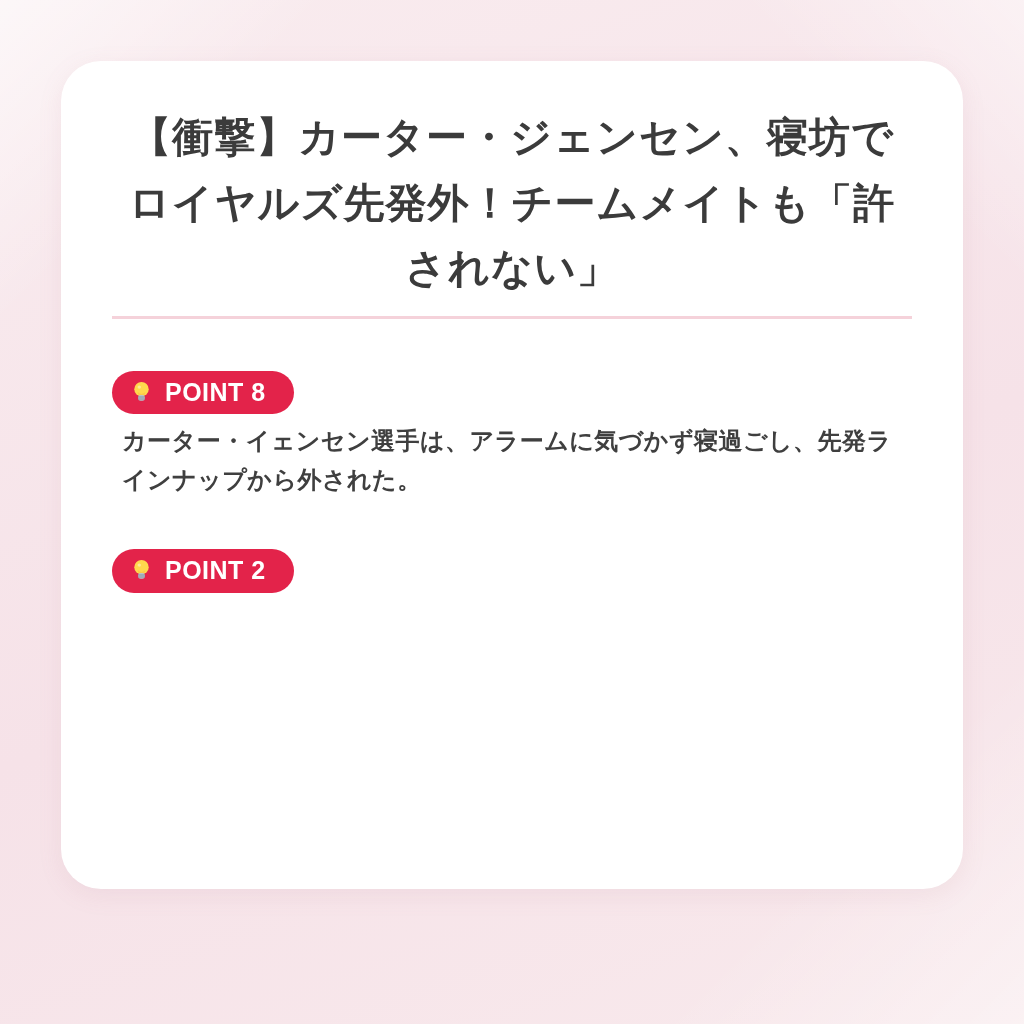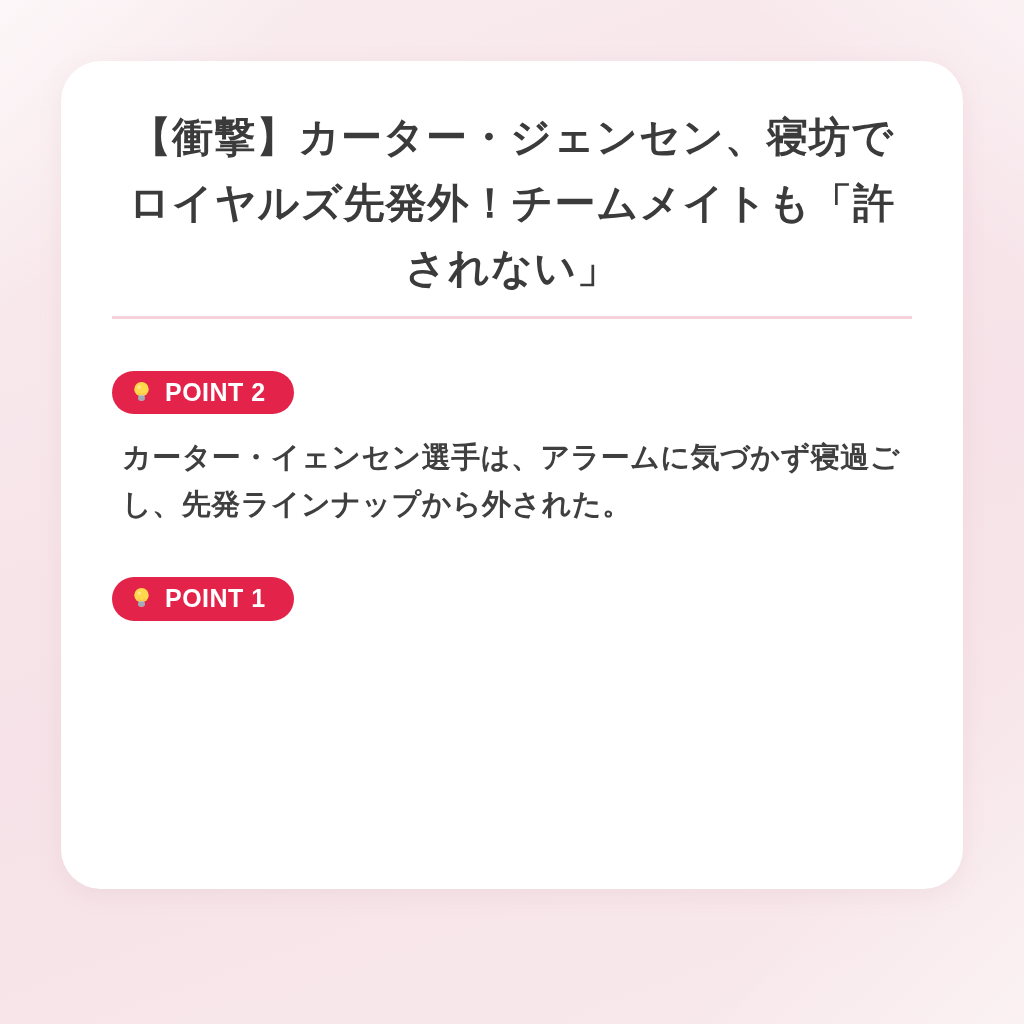--- a/index.html
+++ b/index.html
@@ -59,22 +59,22 @@
     color: var(--badge-text);
     border-radius: 999px;
     padding: 8px 28px 8px 16px;
     font-size: 25px;
     font-weight: bold;
     letter-spacing: 0.5px;
     line-height: 1.1;
   }
   .bulb { width: 27px; height: 27px; flex: 0 0 auto; display: block; }
   .point-text {
-    margin-top: 20px;
-    font-size: 29px;
+    margin-top: 8px;
+    font-size: 24px;
     font-weight: bold;
     color: var(--body-color);
     line-height: 1.6;
     letter-spacing: 0.5px;
     padding-left: 10px;
   }
 </style>
 </head>
 <body>
 
@@ -87,33 +87,33 @@
   <section class="point-section">
     <div class="badge">
       <svg class="bulb" viewBox="0 0 24 24" aria-hidden="true">
         <circle cx="12" cy="9" r="6.4" fill="#ffd84d"></circle>
         <path d="M8.6 11.5 Q12 15 15.4 11.5 L14.6 14 H9.4 Z" fill="#f7b63f" opacity="0.55"></path>
         <rect x="9.1" y="14.2" width="5.8" height="5.2" rx="2" fill="#b9c3cc"></rect>
         <rect x="9.1" y="15.5" width="5.8" height="1" fill="#8f9aa6"></rect>
         <rect x="9.1" y="17.3" width="5.8" height="1" fill="#8f9aa6"></rect>
         <circle cx="10" cy="7.2" r="1.5" fill="#ffe99a"></circle>
       </svg>
-      <span>POINT 2</span>
+      <span>POINT 8</span>
     </div>
     <p class="point-text">カーター・イェンセン選手は、アラームに気づかず寝過ごし、先発ラインナップから外された。</p>
   </section>
 
   <section class="point-section">
     <div class="badge">
       <svg class="bulb" viewBox="0 0 24 24" aria-hidden="true">
         <circle cx="12" cy="9" r="6.4" fill="#ffd84d"></circle>
         <path d="M8.6 11.5 Q12 15 15.4 11.5 L14.6 14 H9.4 Z" fill="#f7b63f" opacity="0.55"></path>
         <rect x="9.1" y="14.2" width="5.8" height="5.2" rx="2" fill="#b9c3cc"></rect>
         <rect x="9.1" y="15.5" width="5.8" height="1" fill="#8f9aa6"></rect>
         <rect x="9.1" y="17.3" width="5.8" height="1" fill="#8f9aa6"></rect>
         <circle cx="10" cy="7.2" r="1.5" fill="#ffe99a"></circle>
       </svg>
-      <span>POINT 1</span>
+      <span>POINT 2</span>
     </div>
   </section>
 
 
 </div>
 
 </body></html>

